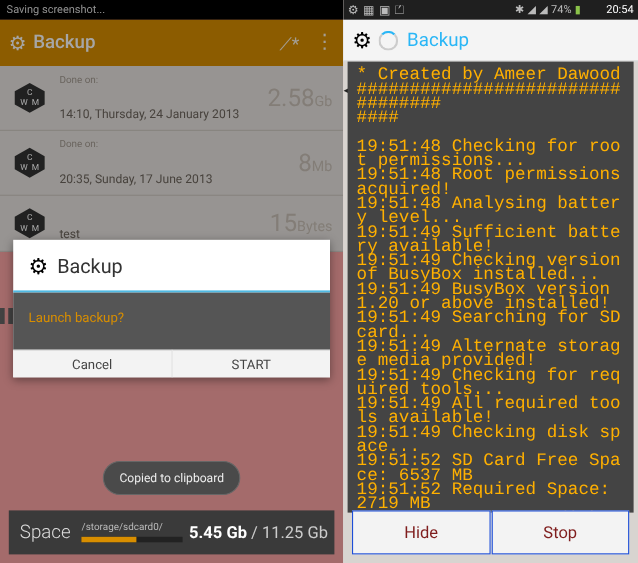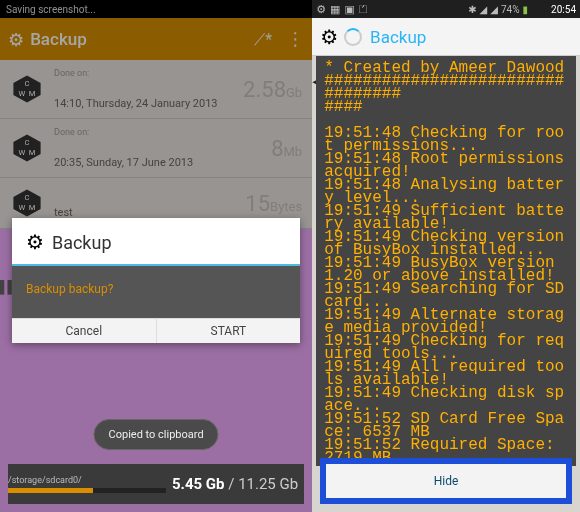--- a/index.html
+++ b/index.html
@@ -1,18 +1,18 @@
 <!DOCTYPE html>
 <html><head>
 <meta charset="utf-8">
 <style>
 *{margin:0;padding:0;box-sizing:border-box;font-family:Roboto,Arial,sans-serif}
 body{width:580px;height:512px;display:flex;background:#d8d4d0;overflow:hidden}
 .pane{height:512px;position:relative;overflow:hidden}
-.pane-left{width:338px;background:#f0abfc}
+.pane-left{width:338px;background:#fca5a5}
 .pane-right{width:290px;background:#d8d4d0}
 
 
 .sysbar{height:18px;background:#000;color:#fff;font-size:10px;padding:2px 6px;display:flex;align-items:center}
 .sysbar .notif{color:#ddd}
 .ab{height:42px;background:#d88e00;display:flex;align-items:center;padding:0 8px;color:#fff;position:relative}
 .ab .gear{font-size:18px;margin-right:6px}
 .ab .title{font-size:17px;font-weight:500;flex:1}
 .ab .wand{font-size:16px;margin-right:14px;opacity:.9}
 .ab .menu{font-size:18px;letter-spacing:0;line-height:4px;opacity:.9}
@@ -57,21 +57,21 @@
 .statusr .r span{font-size:10px}
 .statusr .clk{font-size:12px;color:#fff;margin-left:20px}
 .hdr2{height:38px;background:#f4f4f4;display:flex;align-items:center;padding:0 8px;border-bottom:1px solid #ccc}
 .hdr2 .g{font-size:20px;margin-right:6px}
 .hdr2 .spin{width:18px;height:18px;border:2px solid #ccc;border-top-color:#29b6f6;border-radius:50%;margin-right:8px}
 .hdr2 .t{font-size:17px;color:#29b6f6}
 .term{position:absolute;top:56px;bottom:46px;left:4px;right:4px;background:#444;padding:6px 8px;overflow:hidden}
 .term pre{font-family:Liberation Mono, monospace;font-size:16px;line-height:13px;color:#ffb000;white-space:pre-wrap;word-break:break-all}
 .arrow{position:absolute;left:0;top:68px;color:#222;font-size:22px}
 .btns2{position:absolute;bottom:8px;left:8px;right:8px;display:flex;gap:1px}
-.btns2 button{flex:1;border:6px solid #1d4ed8;background:#f3f3f3;font-size:12px;color:#0c4a6e;padding:10px 0}
+.btns2 button{flex:1;border:1px solid #1d4ed8;background:#f3f3f3;font-size:15px;color:#7f1d1d;padding:10px 0}
 </style>
 </head>
 <body>
 
 <div class="pane pane-left">
  <div class="sysbar">
       <span class="notif">Saving screenshot...</span>
     </div>
  <div class="ab">
   <span class="gear">⚙</span>
@@ -121,30 +121,31 @@
  </div>
 
  <div class="pause">▌▌</div>
 
  <div class="overlay"></div>
  <div class="dialog">
   <div class="dlg-hdr">
    <span class="g">⚙</span>
    <span class="t">Backup</span>
   </div>
-  <div class="dlg-body">Backup backup?</div>
+  <div class="dlg-body">Launch backup?</div>
   <div class="dlg-btns">
    <button>Cancel</button>
    <button>START</button>
   </div>
  </div>
 
  <div class="toast">Copied to clipboard</div>
 
  <div class="spacebar">
+  <div class="sp">Space</div>
   <div class="info">
    <div class="p">/storage/sdcard0/</div>
    <div class="prog">
           <div class="fill"></div>
         </div>
   </div>
   <div class="nums"><b>5.45 Gb</b> / <span>11.25 Gb</span></div>
  </div>
 </div>
 
@@ -192,14 +193,15 @@
 19:51:52 Necessary disk space available!
 19:51:52 Detecting mountpoints to exclude...
 19:51:52 Backing up to /storage/sdcard0/clockworkmod/backup/2012-12-09.19.51.47
 19:51:52 Backing up /boot...
 19:51:54 Backing up /recovery...
 19:51:55 Backing up /system...
 19:53:55 Backing up /data...6%</pre>
  </div>
  <div class="btns2">
   <button>Hide</button>
+  <button>Stop</button>
  </div>
 </div>
 
 </body></html>

